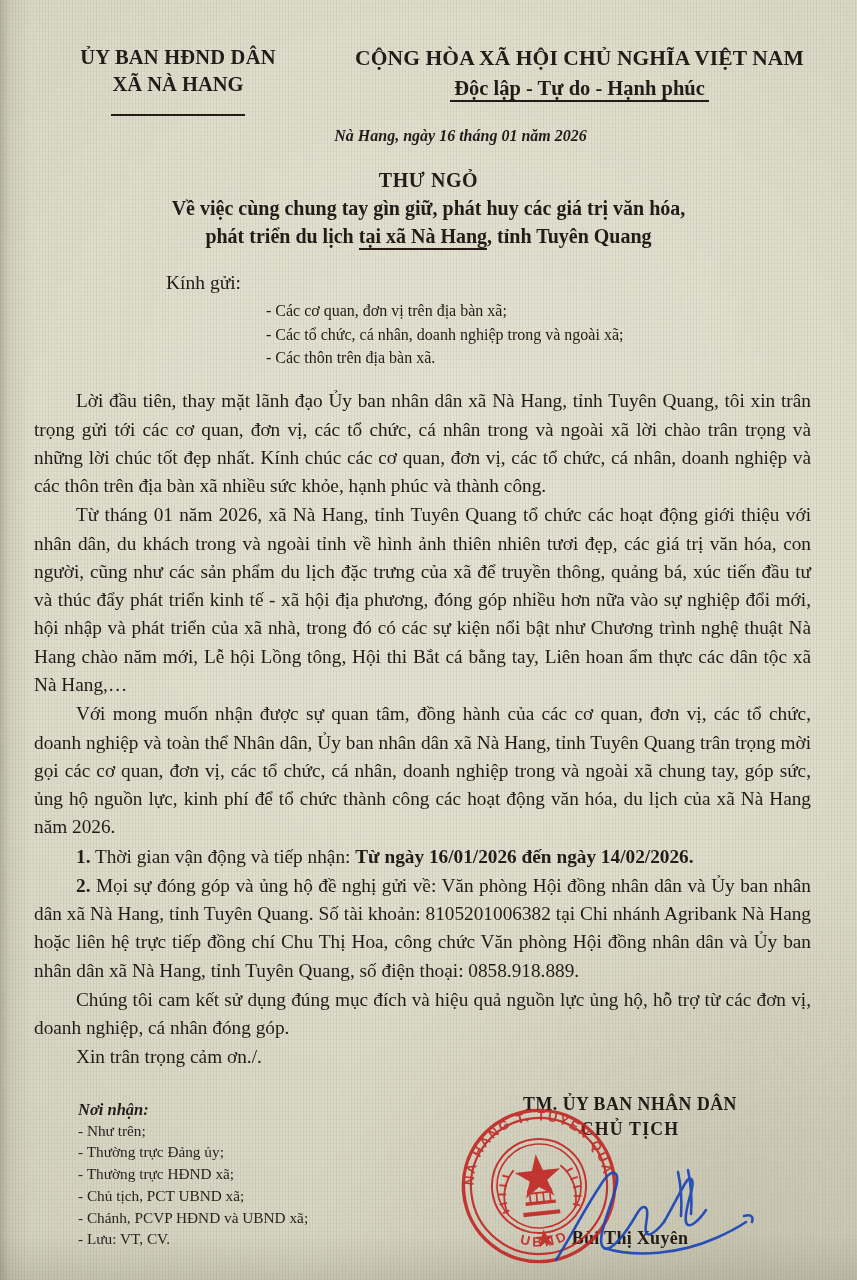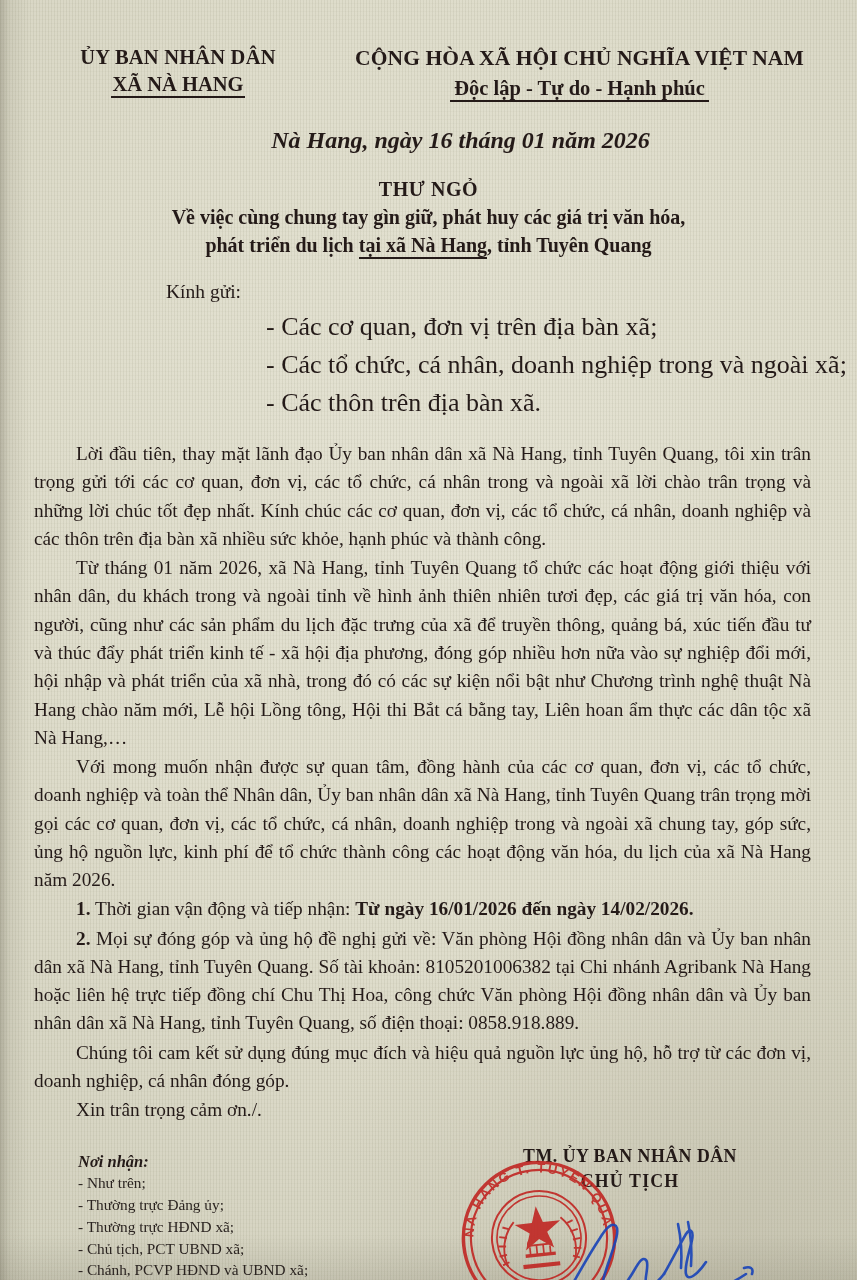--- a/index.html
+++ b/index.html
@@ -39,39 +39,39 @@
       radial-gradient(70% 40% at 86% 96%, rgba(168,163,142,0.30) 0%, rgba(255,255,255,0) 72%);
   }
   #inner{position:relative;z-index:3;}
 
   
   .hdr{display:flex;align-items:flex-start;padding-top:44px;}
   .hdr-l{width:330px;text-align:center;padding-left:26px;box-sizing:border-box;}
   .hdr-r{flex:1;text-align:center;padding-right:28px;}
   .org1{font-weight:bold;font-size:20.5px;letter-spacing:.2px;line-height:1.30;}
   .org2{font-weight:bold;font-size:20.5px;line-height:1.30;}
-  .org2 span{border-bottom:2px solid #241a18;padding:0 2px 1px;}
+  .org2 span{border-bottom:2px solid #241a18;padding:0 2px 19px;}
   .nat1{font-weight:bold;font-size:21.5px;letter-spacing:.1px;line-height:1.32;}
   .nat2{font-weight:bold;font-size:20.5px;line-height:1.40;margin-top:2px;}
   .nat2 span{border-bottom:2px solid #241a18;padding:0 4px 1px;}
   .dateline{
-    text-align:center;font-style:italic;font-weight:bold;font-size:24px;
+    text-align:center;font-style:italic;font-weight:bold;font-size:16px;
     margin-top:24px;padding-right:18px;padding-left:82px;
   }
 
   
   .title-wrap{text-align:center;margin-top:24px;}
   .t-main{font-weight:bold;font-size:20px;letter-spacing:.6px;}
   .t-sub{font-weight:bold;font-size:20px;line-height:1.38;margin-top:3px;padding:0 66px;}
   .t-sub .ul{border-bottom:2px solid #241a18;padding-bottom:1px;}
 
   
   .kg{margin-top:22px;padding-left:166px;font-size:19.5px;}
   .kg-list{margin-top:5px;padding-left:100px;}
-  .kg-list div{font-size:26px;line-height:1.46;}
+  .kg-list div{font-size:16px;line-height:1.46;}
 
   
   .body{margin-top:18px;padding:0 46px 0 34px;}
   .body p{
     margin:0 0 1px 0;
     font-size:19.3px;
     line-height:1.465;
     text-align:justify;
     text-indent:42px;
     hyphens:none;
@@ -100,21 +100,21 @@
   }
 </style>
 </head>
 <body>
 
 <div id="page">
 <div id="inner">
 
   <div class="hdr">
     <div class="hdr-l">
-      <div class="org1">ỦY BAN NHÂN DÂN</div>
+      <div class="org1">ỦY BAN HĐND DÂN</div>
       <div class="org2"><span>XÃ NÀ HANG</span></div>
     </div>
     <div class="hdr-r">
       <div class="nat1">CỘNG HÒA XÃ HỘI CHỦ NGHĨA VIỆT NAM</div>
       <div class="nat2"><span>Độc lập - Tự do - Hạnh phúc</span></div>
     </div>
   </div>
 
   <div class="dateline">Nà Hang, ngày 16  tháng 01 năm 2026</div>
 

